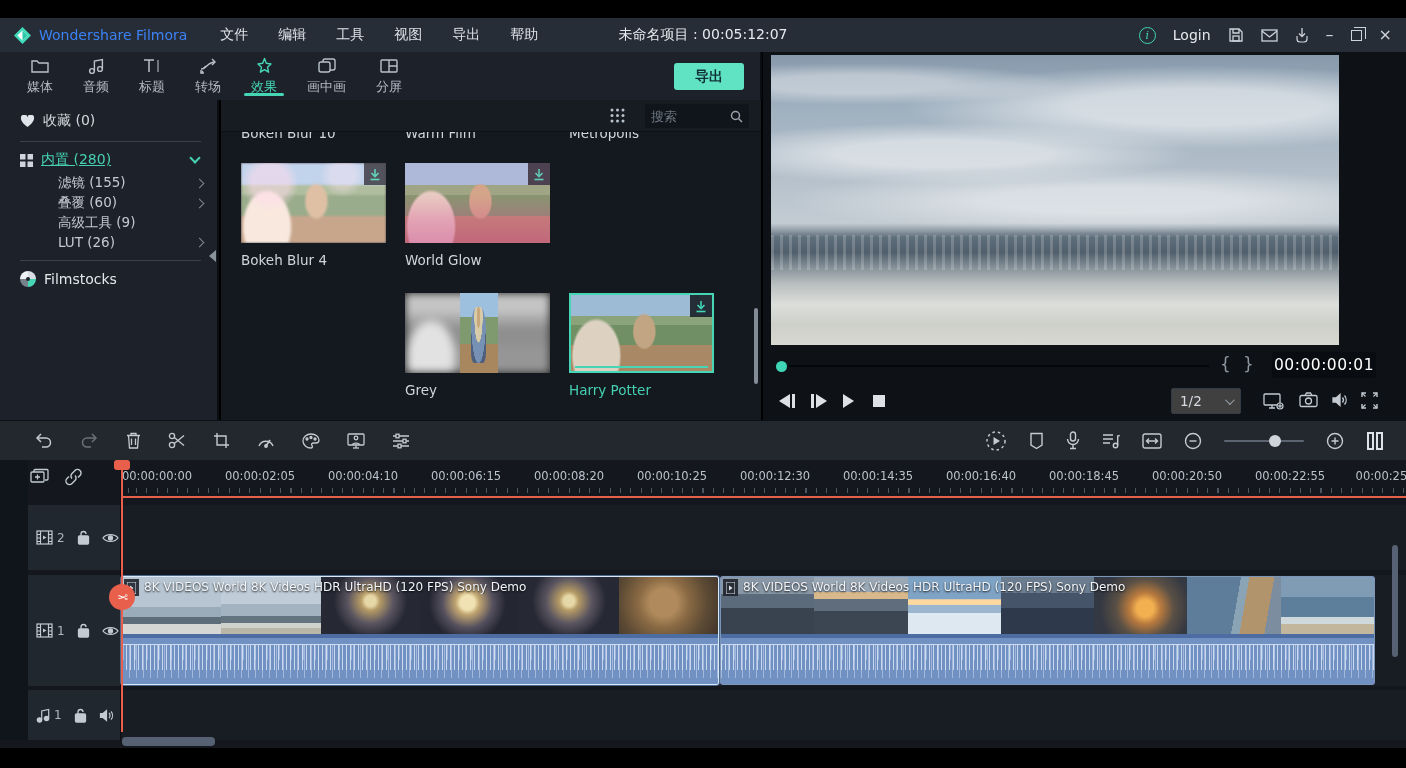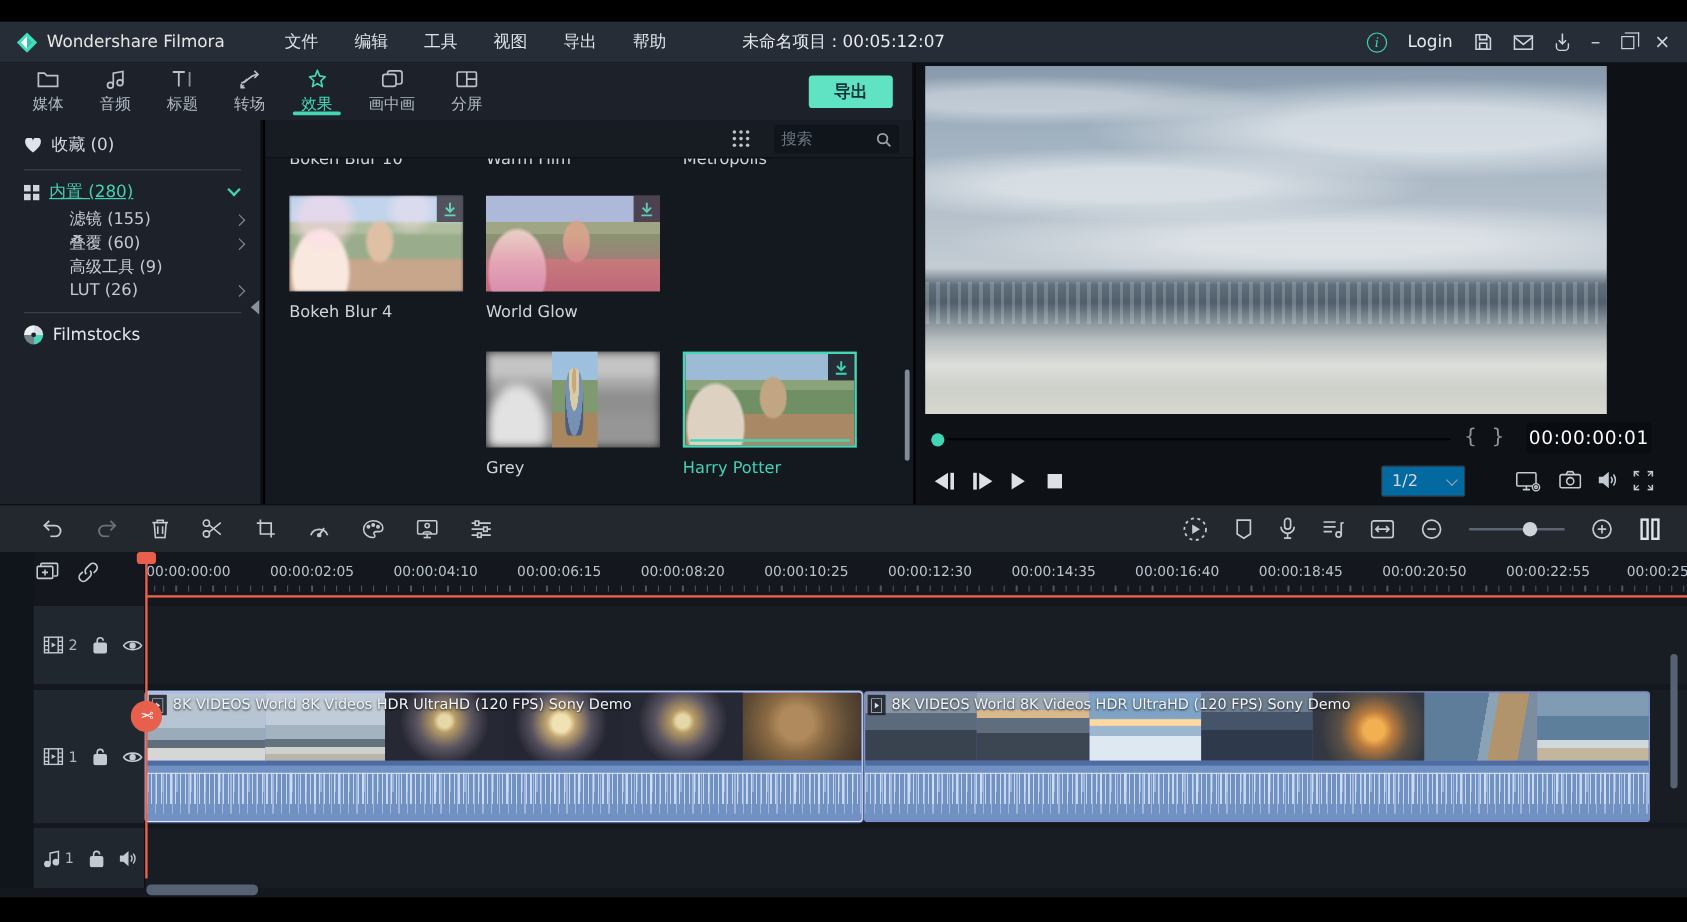--- a/index.html
+++ b/index.html
@@ -4,21 +4,21 @@
 <style>
   *{box-sizing:border-box;margin:0;padding:0}
   html,body{width:1406px;height:768px}
   body{position:relative;background:#000;font-family:"DejaVu Sans","Liberation Sans",sans-serif;color:#c6cdd5;overflow:hidden}
   svg{display:block}
   .ic{display:inline-flex;align-items:center;justify-content:center;color:#b9c1cb}
 
   
   .titlebar{position:absolute;left:0;top:18px;width:1406px;height:34px;background:#272d36;display:flex;align-items:center;padding:0 14px;z-index:30}
   .logo{width:17px;height:17px;margin-right:8px}
-  .appname{font-size:14px;color:#e5e5e5;margin-right:35px;white-space:nowrap}
+  .appname{font-size:14px;color:#3b82f6;margin-right:18px;white-space:nowrap}
   .menu{display:flex;gap:0}
   .menu span{font-size:14px;color:#dde2e8;padding:0 15px;cursor:default}
   .proj{position:absolute;left:50%;transform:translateX(-50%);font-size:14px;color:#e6eaef;white-space:nowrap}
   .tb-right{position:absolute;right:14px;display:flex;align-items:center;gap:17px}
   .login{font-size:14px;color:#e6eaef}
   .wbtn{font-size:16px;color:#cdd3da;line-height:1}
   .restore{width:11px;height:11px;border:1px solid #cdd3da;position:relative}
   .restore::before{content:"";position:absolute;left:2px;top:-4px;width:11px;height:11px;border:1px solid #cdd3da;border-left:none;border-bottom:none}
   .infoic{width:17px;height:17px;border:1.5px solid #3fd5b5;border-radius:50%;color:#3fd5b5;font-size:11px;display:flex;align-items:center;justify-content:center;font-style:italic;font-family:"DejaVu Serif",serif}
 
@@ -97,21 +97,21 @@
   .scrubline{position:absolute;left:26px;top:13px;width:420px;height:2px;background:#04070a}
   .markin,.markout{position:absolute;top:2px;font-size:17px;color:#8d959f}
   .markin{left:457px}.markout{left:480px}
   .tcbox{position:absolute;left:509px;top:0;width:104px;height:26px;background:#090c10;border-radius:2px;color:#fff;font-size:15.5px;display:flex;align-items:center;justify-content:center;letter-spacing:.5px}
   .ctrlrow{position:absolute;left:0;top:334px;width:643px;height:30px}
   .tri-l{width:0;height:0;border-top:7px solid transparent;border-bottom:7px solid transparent;border-right:11px solid #dde1e6}
   .tri-r{width:0;height:0;border-top:7px solid transparent;border-bottom:7px solid transparent;border-left:11px solid #dde1e6}
   .vbar{width:2.5px;height:14px;background:#dde1e6}
   .stopsq{width:12px;height:12px;background:#dde1e6}
   .transport{position:absolute;display:flex;align-items:center;gap:2px;top:8px}
-  .qualbox{position:absolute;left:388px;top:2px;width:70px;height:26px;background:#0369a1;border:1px solid #333b46;border-radius:2px;display:flex;align-items:center;padding:0 8px;font-size:13.5px;color:#d6dbe1}
+  .qualbox{position:absolute;left:408px;top:2px;width:70px;height:26px;background:#404040;border:1px solid #333b46;border-radius:2px;display:flex;align-items:center;padding:0 8px;font-size:13.5px;color:#d6dbe1}
   .qualbox .dchev{margin-left:auto;width:7px;height:7px;border-right:1.5px solid #9aa2ac;border-bottom:1.5px solid #9aa2ac;transform:rotate(45deg) translateY(-2px)}
 
   
   .tltb{position:absolute;left:0;top:420px;width:1406px;height:40px;background:#23282f;border-top:1px solid #0c0f13;display:flex;align-items:center;z-index:10}
   .tltb-left{display:flex;align-items:center;gap:27px;margin-left:34px}
   .tltb-right{position:absolute;right:22px;display:flex;align-items:center;gap:22px}
   .dim{opacity:.45}
   .zslider{position:relative;width:80px;height:2px;background:#5b6470;border-radius:1px}
   .zslider .knob{position:absolute;left:56%;top:-5px;width:12px;height:12px;border-radius:50%;background:#cfd4da}
 

